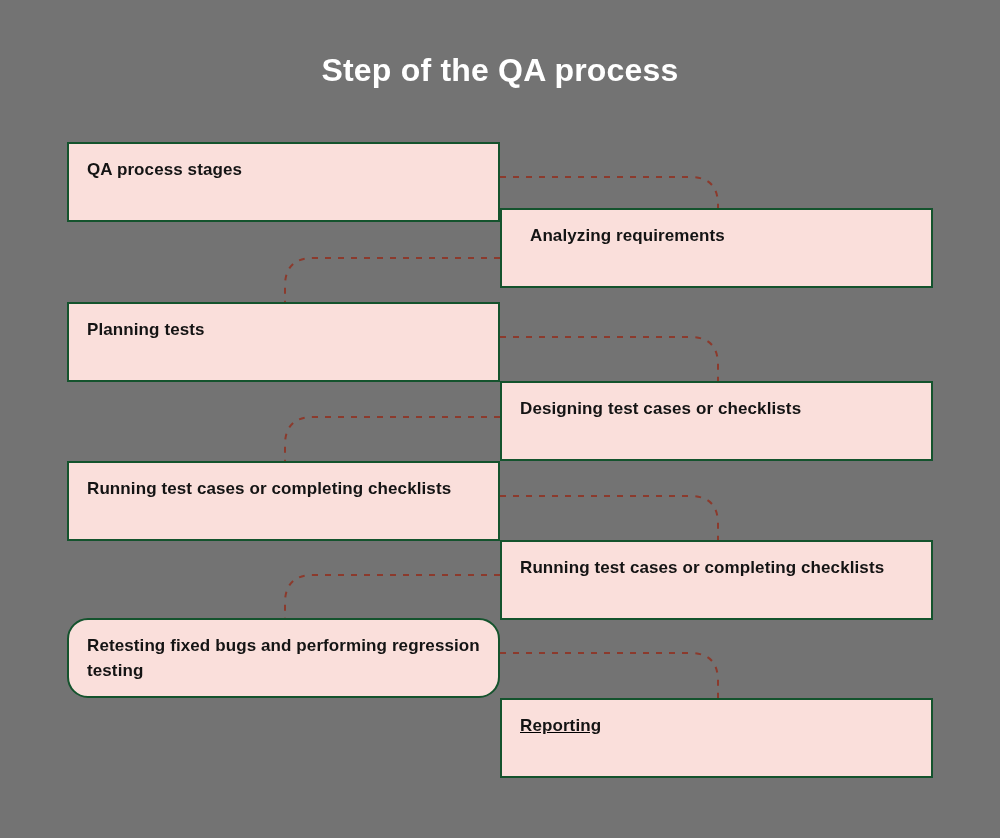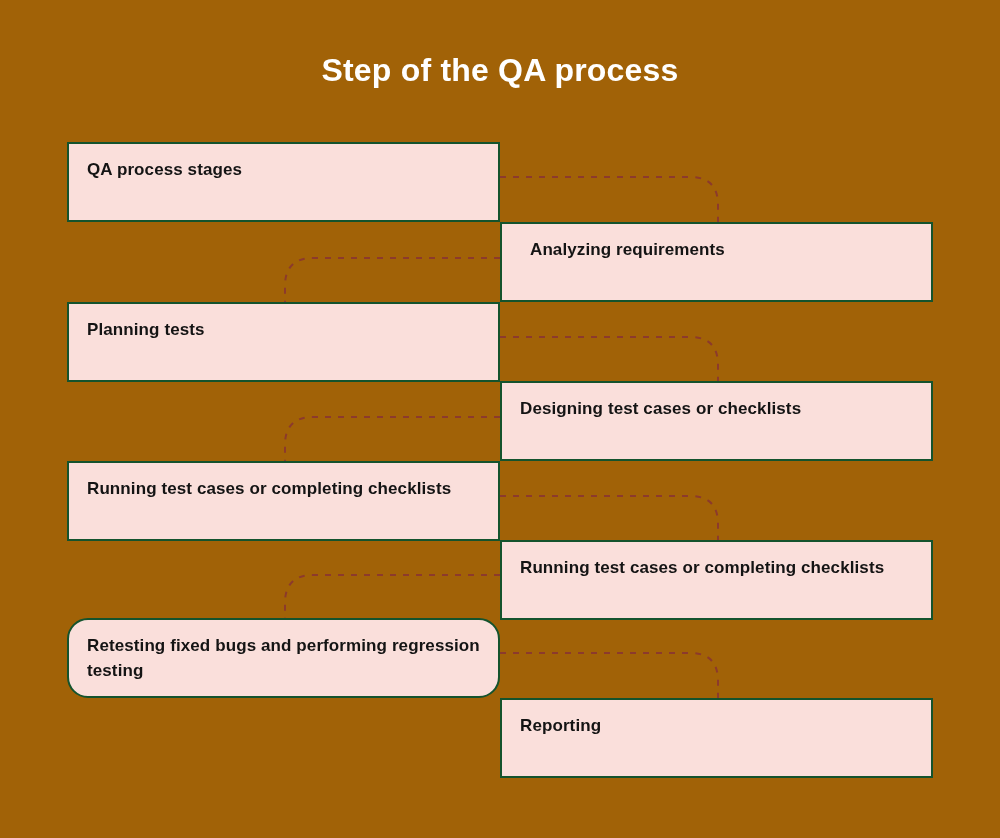--- a/index.html
+++ b/index.html
@@ -9,21 +9,21 @@
   body {
     width: 1000px;
     height: 838px;
     overflow: hidden;
     font-family: "Liberation Sans", sans-serif;
   }
   #canvas {
     position: relative;
     width: 1000px;
     height: 838px;
-    background: #a16207;
+    background: #737373;
   }
   #title {
     position: absolute;
     left: 0;
     top: 50px;
     width: 1000px;
     text-align: center;
     color: #FFFFFF;
     font-size: 32px;
     font-weight: bold;
@@ -69,36 +69,36 @@
       <path d="M 500 417 L 313 417 Q 285 417 285 445 L 285 461" fill="none" stroke="#8C3A2C" stroke-width="2" stroke-dasharray="6 7" stroke-linecap="butt"></path>
       <path d="M 500 496 L 690 496 Q 718 496 718 524 L 718 540" fill="none" stroke="#8C3A2C" stroke-width="2" stroke-dasharray="6 7" stroke-linecap="butt"></path>
       <path d="M 500 575 L 313 575 Q 285 575 285 603 L 285 618" fill="none" stroke="#8C3A2C" stroke-width="2" stroke-dasharray="6 7" stroke-linecap="butt"></path>
       <path d="M 500 653 L 690 653 Q 718 653 718 681 L 718 698" fill="none" stroke="#8C3A2C" stroke-width="2" stroke-dasharray="6 7" stroke-linecap="butt"></path>
     </svg>
 
   <div id="boxes">
       <div class="stage-box" style="left: 67px; top: 142px; width: 433px; height: 80px;">
         <div class="stage-label">QA process stages</div>
       </div>
-      <div class="stage-box" style="left: 500px; top: 222px; width: 433px; height: 80px; padding-left: 28px;">
+      <div class="stage-box" style="left: 500px; top: 208px; width: 433px; height: 80px; padding-left: 28px;">
         <div class="stage-label">Analyzing requirements</div>
       </div>
       <div class="stage-box" style="left: 67px; top: 302px; width: 433px; height: 80px;">
         <div class="stage-label">Planning tests</div>
       </div>
       <div class="stage-box" style="left: 500px; top: 381px; width: 433px; height: 80px;">
         <div class="stage-label">Designing test cases or checklists</div>
       </div>
       <div class="stage-box" style="left: 67px; top: 461px; width: 433px; height: 80px;">
         <div class="stage-label">Running test cases or completing checklists</div>
       </div>
       <div class="stage-box" style="left: 500px; top: 540px; width: 433px; height: 80px;">
         <div class="stage-label">Running test cases or completing checklists</div>
       </div>
       <div class="stage-box" style="left: 67px; top: 618px; width: 433px; height: 80px; border-radius: 21px;">
         <div class="stage-label">Retesting fixed bugs and performing regression testing</div>
       </div>
-      <div class="stage-box" style="left: 500px; top: 698px; width: 433px; height: 80px;">
+      <div class="stage-box" style="left: 500px; top: 698px; width: 433px; height: 80px; text-decoration: underline;">
         <div class="stage-label">Reporting</div>
       </div>
     </div>
 
 </div>
 
 </body></html>

